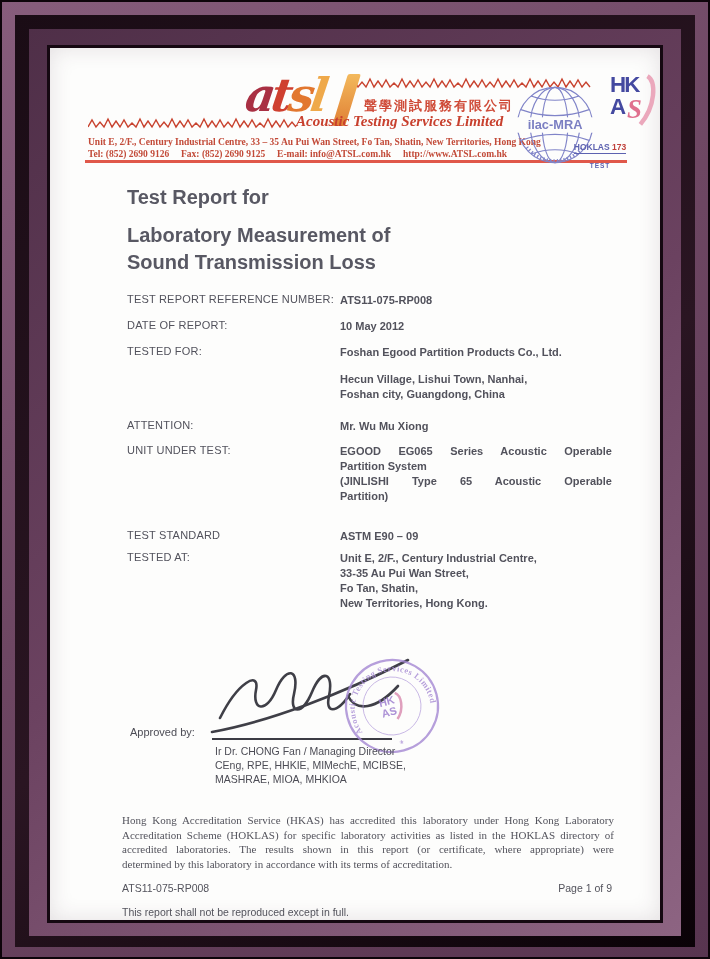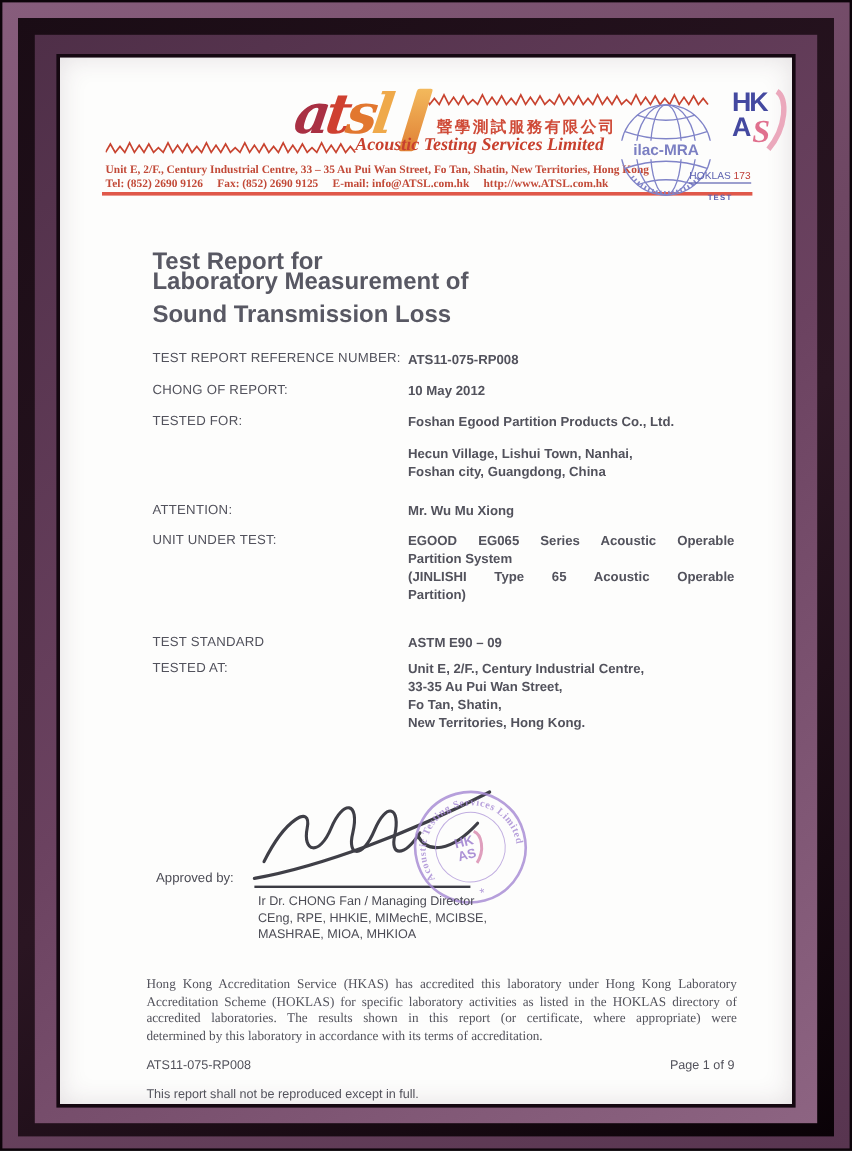--- a/index.html
+++ b/index.html
@@ -27,21 +27,21 @@
   .cn-name{left:302px;top:49px;font-size:13px;font-weight:bold;color:#cf4b38;
     letter-spacing:2px;white-space:nowrap;margin-left:12px;}
   .en-name{left:246px;top:65px;font-family:"Liberation Serif",serif;font-style:italic;
     font-weight:bold;font-size:15px;color:#c8402e;white-space:nowrap;}
   .hdr-addr{left:38px;top:89px;font-family:"Liberation Serif",serif;font-weight:bold;
     font-size:9.5px;color:#c24a38;white-space:pre;}
   .hdr-tel{left:38px;top:101px;font-family:"Liberation Serif",serif;font-weight:bold;
     font-size:9.5px;color:#c24a38;white-space:pre;}
   .red-rule{left:35px;top:112px;width:542px;height:3px;background:#e0584a;}
   .hoklas-box{left:518px;top:88px;width:64px;text-align:center;line-height:1.1;}
-  .hoklas-top{font-size:8.5px;font-weight:normal;color:#5d62b0;border-bottom:1px solid #5d62b0;
+  .hoklas-top{font-size:8.5px;font-weight:bold;color:#5d62b0;border-bottom:1px solid #5d62b0;
     display:inline-block;padding-bottom:1px;}
   .hoklas-num{color:#c0403a;}
   .hoklas-test{font-size:6.5px;font-weight:bold;color:#5d62b0;letter-spacing:1px;}
 
   
   .title-line{left:77px;font-size:20px;font-weight:bold;color:#585863;line-height:27px;white-space:nowrap;}
 
   
   .flabel{left:77px;font-size:11px;font-weight:normal;color:#52525c;letter-spacing:.2px;white-space:nowrap;}
   .fvalue{left:290px;width:272px;font-size:11px;font-weight:bold;color:#52525c;line-height:15px;}
@@ -105,28 +105,28 @@
     <path d="M 42,4 C 52,10 51,38 34,58" stroke="#eba8bc" stroke-width="5" fill="none"></path>
     <text x="0" y="22" font-size="25" font-weight="bold" fill="#4449a0" letter-spacing="-2" font-family="Liberation Sans, sans-serif">HK</text>
     <text x="0" y="46" font-size="25" font-weight="bold" fill="#4449a0" font-family="Liberation Sans, sans-serif">A</text>
     <text x="19" y="51" font-size="30" font-weight="bold" font-style="italic" fill="#e0708e" font-family="Liberation Serif, serif">S</text>
   </svg>
   <div class="abs hoklas-box">
     <span class="hoklas-top"><span>HOKLAS</span> <span class="hoklas-num">173</span></span><br>
     <span class="hoklas-test">TEST</span>
   </div>
 
-  <div class="abs title-line" style="top:157px;text-align:right;">Test Report for</div>
+  <div class="abs title-line" style="top:136px;text-align:right;">Test Report for</div>
   <div class="abs title-line" style="top:174px;">Laboratory Measurement of</div>
   <div class="abs title-line" style="top:201px;">Sound Transmission Loss</div>
 
   <div class="abs flabel" style="top:245px;">TEST REPORT REFERENCE NUMBER:</div>
   <div class="abs fvalue" style="top:245px;">ATS11-075-RP008</div>
 
-  <div class="abs flabel" style="top:271px;">CHONG OF REPORT:</div>
+  <div class="abs flabel" style="top:271px;">DATE OF REPORT:</div>
   <div class="abs fvalue" style="top:271px;">10 May 2012</div>
 
   <div class="abs flabel" style="top:297px;">TESTED FOR:</div>
   <div class="abs fvalue" style="top:297px;">Foshan Egood Partition Products Co., Ltd.</div>
 
   <div class="abs fvalue" style="top:324px;">
     <div>Hecun Village, Lishui Town, Nanhai,</div>
     <div>Foshan city, Guangdong, China</div>
   </div>
 

